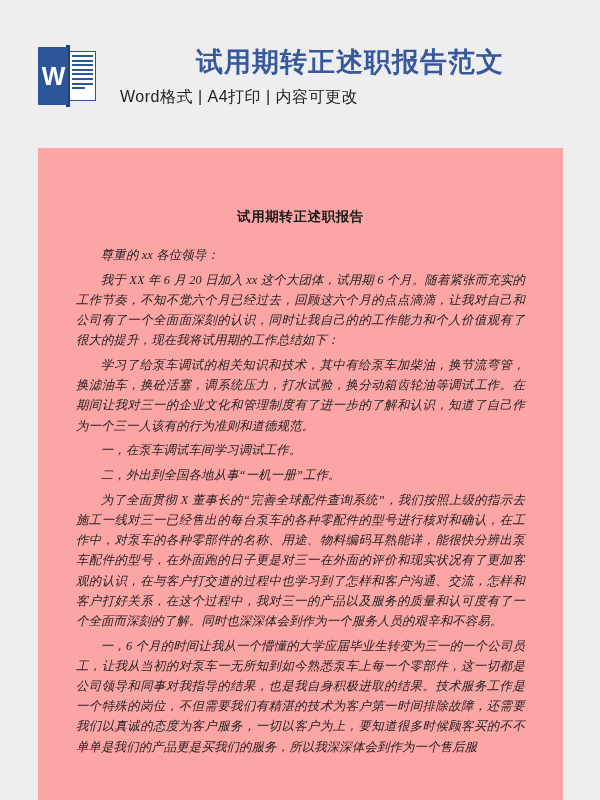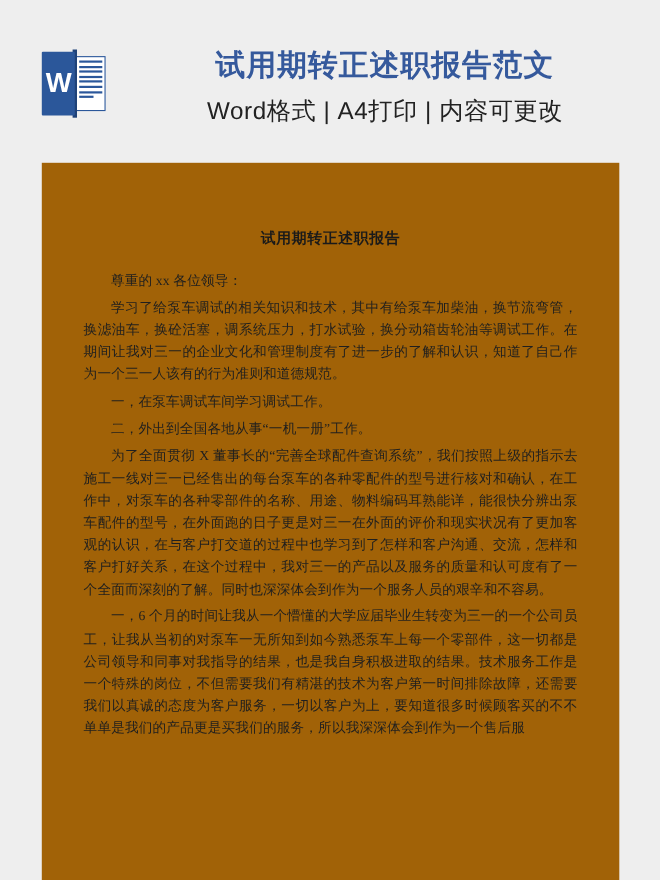--- a/index.html
+++ b/index.html
@@ -42,41 +42,40 @@
   }
   .word-icon .wi-doc i{
     display:block;height:2px;background:#2b579a;margin:0 0 2.6px 0;
   }
   .word-icon .wi-doc i.short{width:62%;}
 
   .banner-title{
     position:absolute;left:120px;top:48px;width:460px;
     text-align:center;
     color:#35599c;
-    font-family:Liberation Mono, monospace;
+    font-family:Liberation Serif, serif;
     font-weight:bold;
     font-size:27px;
     letter-spacing:1px;
     line-height:1.1;
   }
   .banner-sub{
     position:absolute;left:120px;top:86px;width:460px;
-    text-align:center;
     color:#222222;
     font-family:"Liberation Sans","DejaVu Sans",sans-serif;
-    font-size:22px;
+    font-size:16px;
     letter-spacing:0.5px;
     line-height:1.4;
   }
 
   
   .paper{
     position:absolute;left:38px;top:148px;
     width:525px;height:652px;
-    background:#a16207;
+    background:#fca5a5;
     overflow:hidden;
   }
   .paper-inner{
     padding:60px 38px 0 38px;
   }
   .doc-title{
     text-align:center;
     font-family:"Liberation Sans","DejaVu Sans",sans-serif;
     font-weight:bold;
     font-size:13.5px;
@@ -86,21 +85,21 @@
   }
   p.body-text{
     margin:0 0 4.5px 0;
     font-size:12.4px;
     line-height:20.2px;
     color:#1f1f1f;
     text-align:justify;
     text-justify:inter-ideograph;
     letter-spacing:0.15px;
   }
-  p.indent{ text-indent:2em; }
+  p.indent{ text-indent:2em;font-style:italic; }
 </style>
 </head>
 <body>
 
 <div class="page-wrap">
 
   <div class="banner">
 
     <div class="word-icon">
       <div class="wi-doc">
@@ -121,20 +120,21 @@
 
     <div class="banner-title">试用期转正述职报告范文</div>
     <div class="banner-sub">Word格式 | A4打印 | 内容可更改</div>
   </div>
 
   <div class="paper">
     <div class="paper-inner">
       <div class="doc-title">试用期转正述职报告</div>
       <div id="paragraph-host">
           <p class="body-text indent">尊重的 xx 各位领导：</p>
+          <p class="body-text indent">我于 XX 年 6 月 20 日加入 xx 这个大团体，试用期 6 个月。随着紧张而充实的工作节奏，不知不觉六个月已经过去，回顾这六个月的点点滴滴，让我对自己和公司有了一个全面面深刻的认识，同时让我自己的的工作能力和个人价值观有了很大的提升，现在我将试用期的工作总结如下：</p>
           <p class="body-text indent">学习了给泵车调试的相关知识和技术，其中有给泵车加柴油，换节流弯管，换滤油车，换砼活塞，调系统压力，打水试验，换分动箱齿轮油等调试工作。在期间让我对三一的企业文化和管理制度有了进一步的了解和认识，知道了自己作为一个三一人该有的行为准则和道德规范。</p>
           <p class="body-text indent">一，在泵车调试车间学习调试工作。</p>
           <p class="body-text indent">二，外出到全国各地从事“一机一册”工作。</p>
           <p class="body-text indent">为了全面贯彻 X 董事长的“完善全球配件查询系统”，我们按照上级的指示去施工一线对三一已经售出的每台泵车的各种零配件的型号进行核对和确认，在工作中，对泵车的各种零部件的名称、用途、物料编码耳熟能详，能很快分辨出泵车配件的型号，在外面跑的日子更是对三一在外面的评价和现实状况有了更加客观的认识，在与客户打交道的过程中也学习到了怎样和客户沟通、交流，怎样和客户打好关系，在这个过程中，我对三一的产品以及服务的质量和认可度有了一个全面而深刻的了解。同时也深深体会到作为一个服务人员的艰辛和不容易。</p>
           <p class="body-text indent">一，6 个月的时间让我从一个懵懂的大学应届毕业生转变为三一的一个公司员工，让我从当初的对泵车一无所知到如今熟悉泵车上每一个零部件，这一切都是公司领导和同事对我指导的结果，也是我自身积极进取的结果。技术服务工作是一个特殊的岗位，不但需要我们有精湛的技术为客户第一时间排除故障，还需要我们以真诚的态度为客户服务，一切以客户为上，要知道很多时候顾客买的不不单单是我们的产品更是买我们的服务，所以我深深体会到作为一个售后服</p>
         </div>
     </div>
   </div>
 
 </div>

